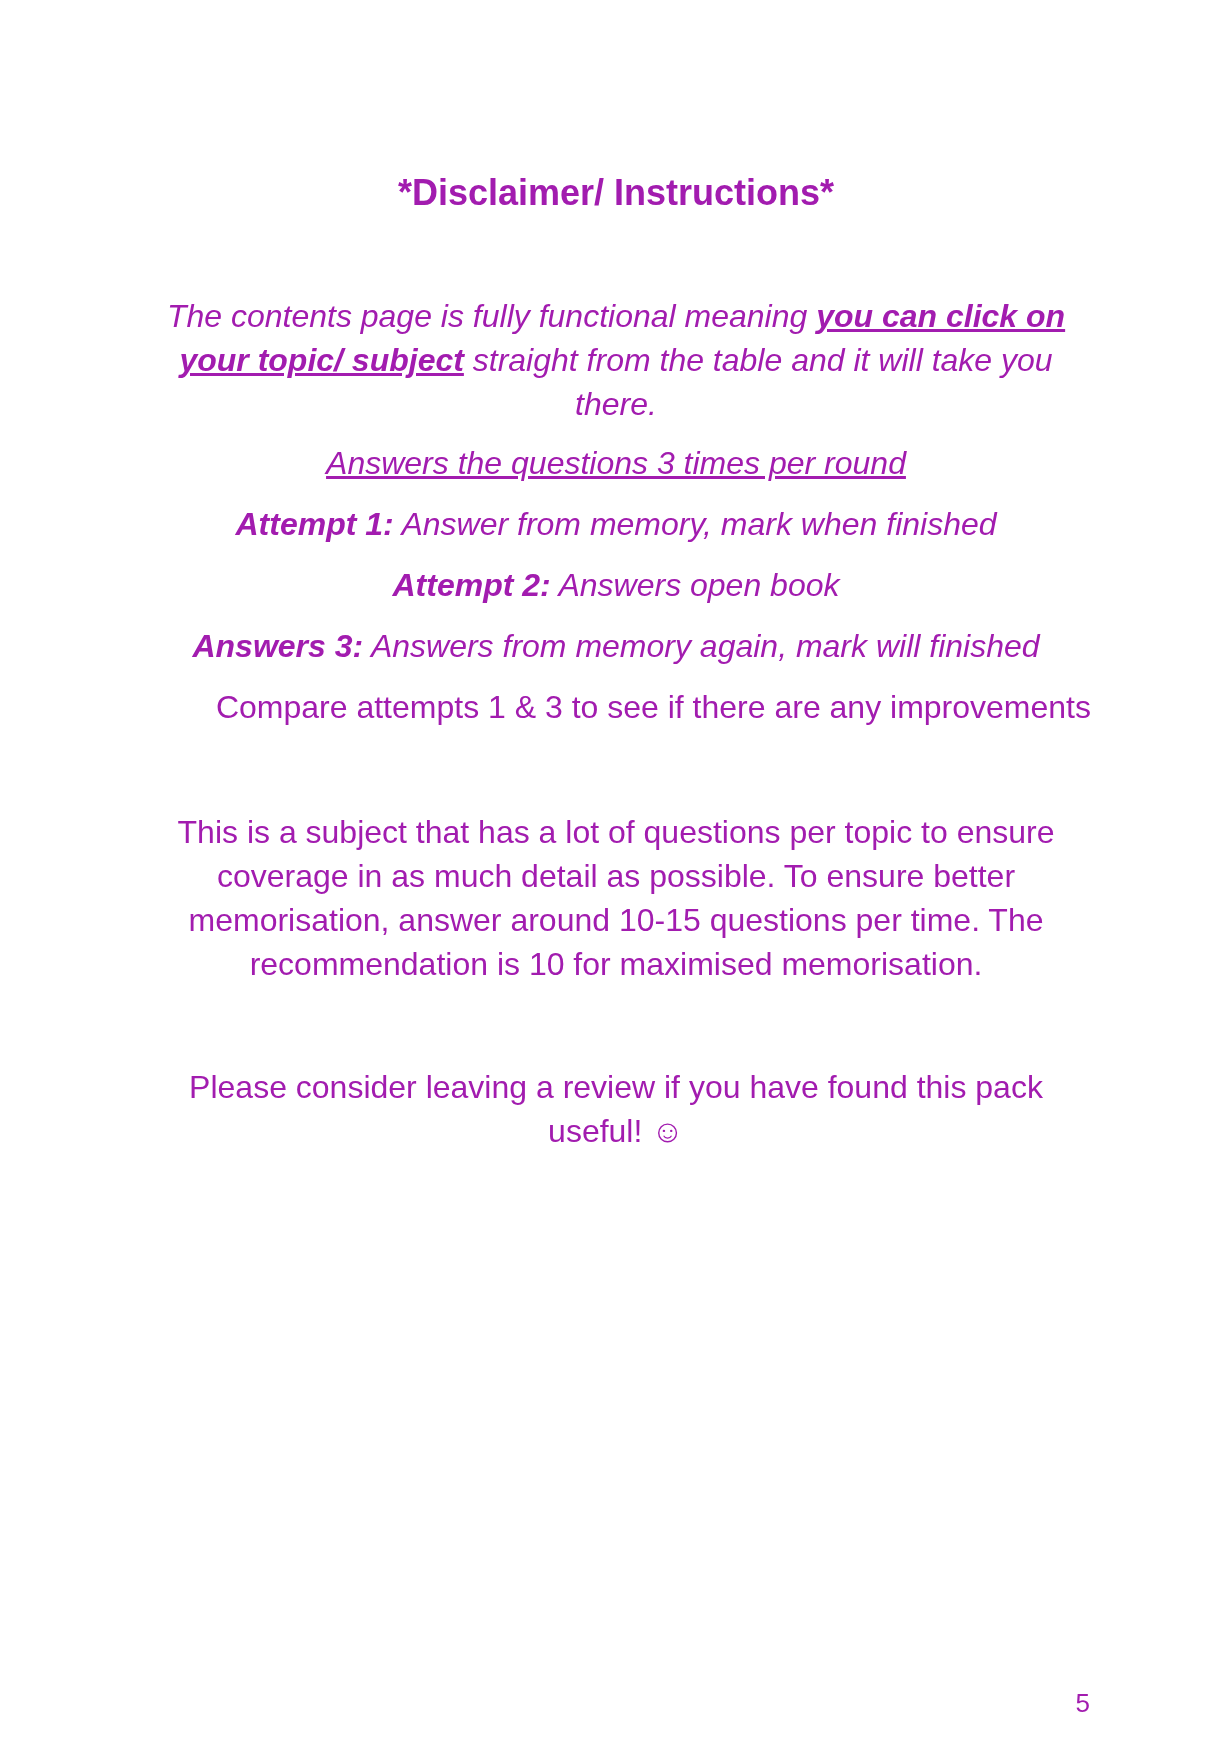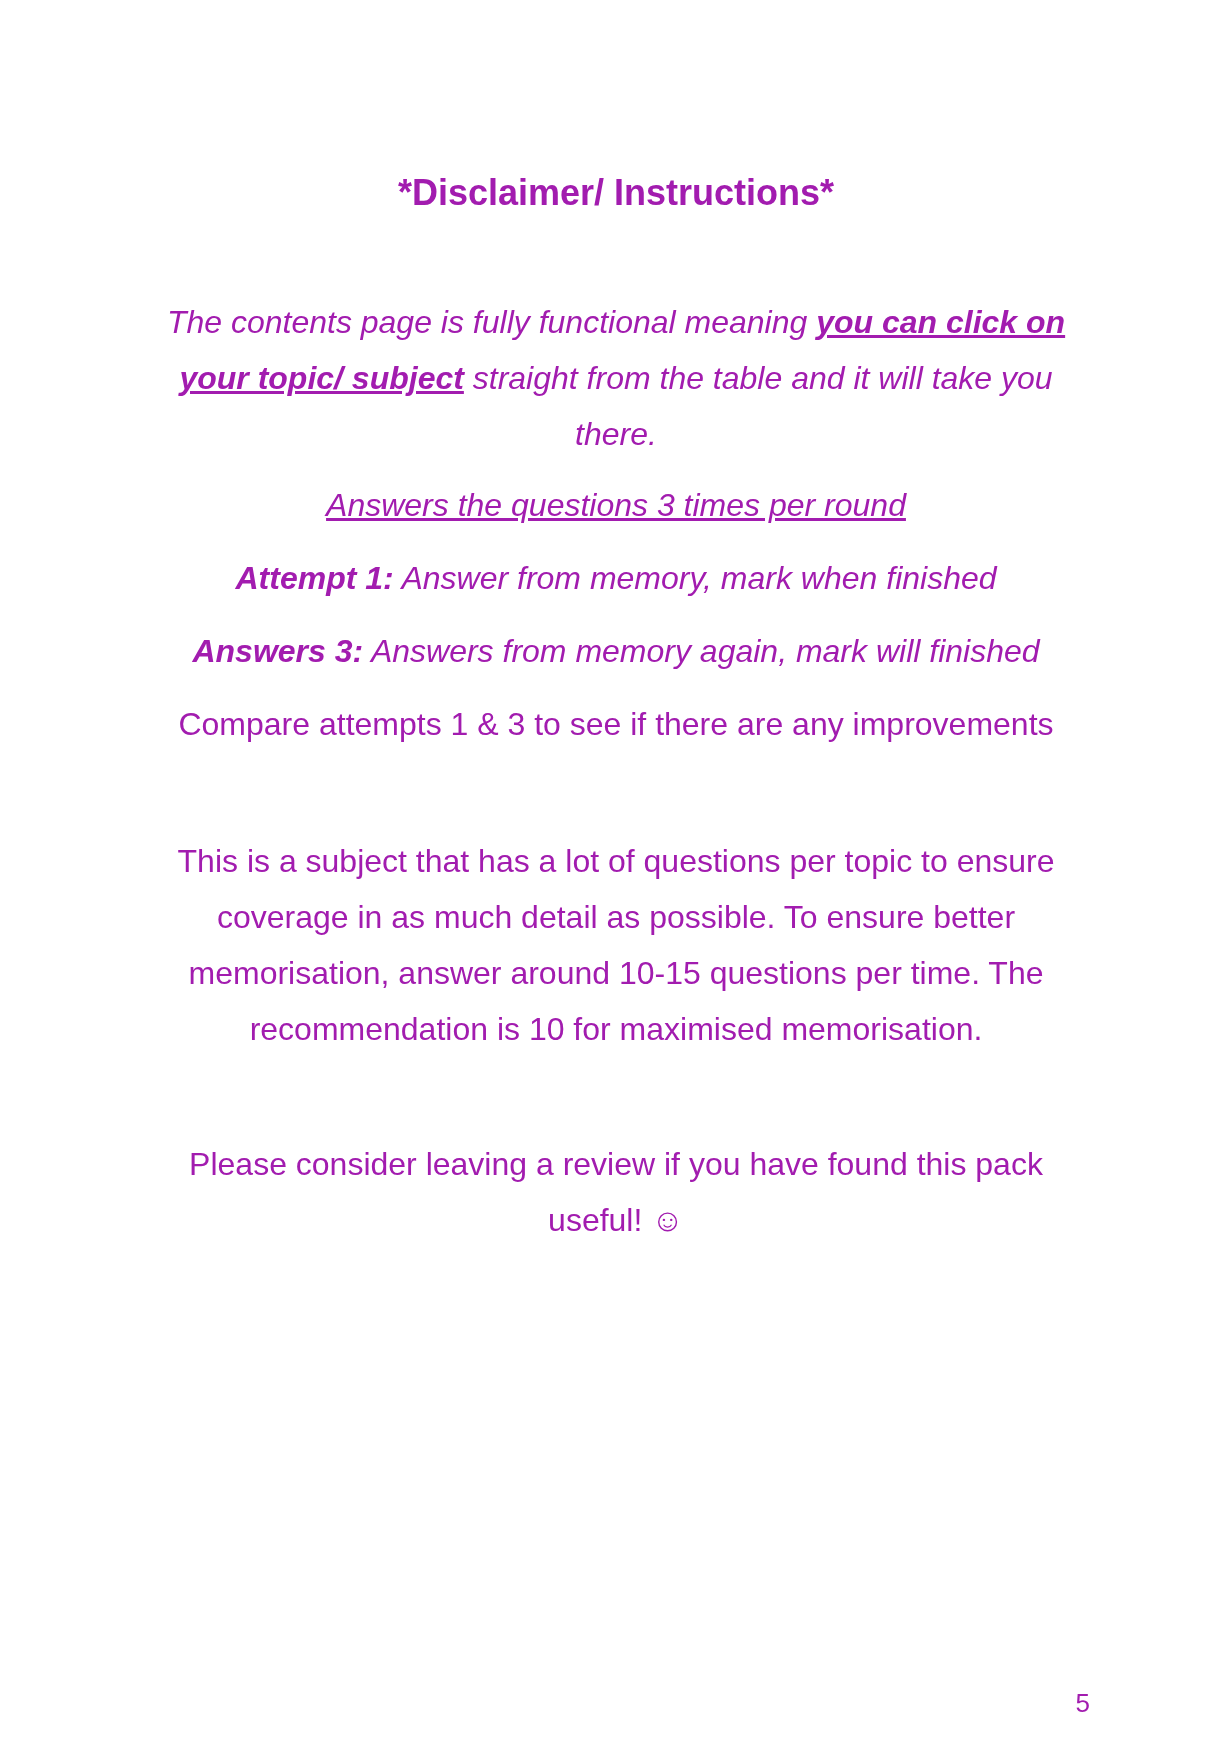--- a/index.html
+++ b/index.html
@@ -25,21 +25,21 @@
     text-align: center;
   }
   .title {
     font-size: 36px;
     font-weight: bold;
     line-height: 48px;
     margin: 0 0 77px 0;
   }
   .body-line {
     font-size: 32px;
-    line-height: 56px;
+    line-height: 44px;
     margin: 0;
   }
   .intro {
     font-style: italic;
     margin-bottom: 15px;
   }
   .emphasis {
     font-weight: bold;
     text-decoration: underline;
   }
@@ -52,20 +52,21 @@
   }
   .spaced {
     margin-bottom: 17px;
     font-style: italic;
   }
   .bold {
     font-weight: bold;
   }
   .compare {
     margin-bottom: 81px;
+    text-align: right;
   }
   .note {
     margin-bottom: 79px;
   }
   .smiley {
     font-size: 32px;
   }
   .page-number {
     position: absolute;
     top: 1658px;
@@ -82,20 +83,21 @@
 
     <h1 class="title">*Disclaimer/ Instructions*</h1>
 
     <p class="body-line intro"><span>The contents page is fully functional meaning </span><span class="emphasis">you can click on your topic/ subject</span><span> straight from the table and it will take you there.</span></p>
 
 
     <p class="body-line underlined spaced">Answers the questions 3 times per round</p>
 
     <p class="body-line spaced"><span class="bold">Attempt 1:</span><span> Answer from memory, mark when finished</span></p>
 
+    <p class="body-line spaced"><span class="bold">Attempt 2:</span><span> Answers open book</span></p>
 
     <p class="body-line spaced"><span class="bold">Answers 3:</span><span> Answers from memory again, mark will finished</span></p>
 
     <p class="body-line compare">Compare attempts 1 &amp; 3 to see if there are any improvements</p>
 
     <p class="body-line note">This is a subject that has a lot of questions per topic to ensure coverage in as much detail as possible. To ensure better memorisation, answer around 10-15 questions per time. The recommendation is 10 for maximised memorisation.</p>
 
     <p class="body-line"><span>Please consider leaving a review if you have found this pack useful!</span> <span class="smiley">☺</span></p>
 
   </div>

